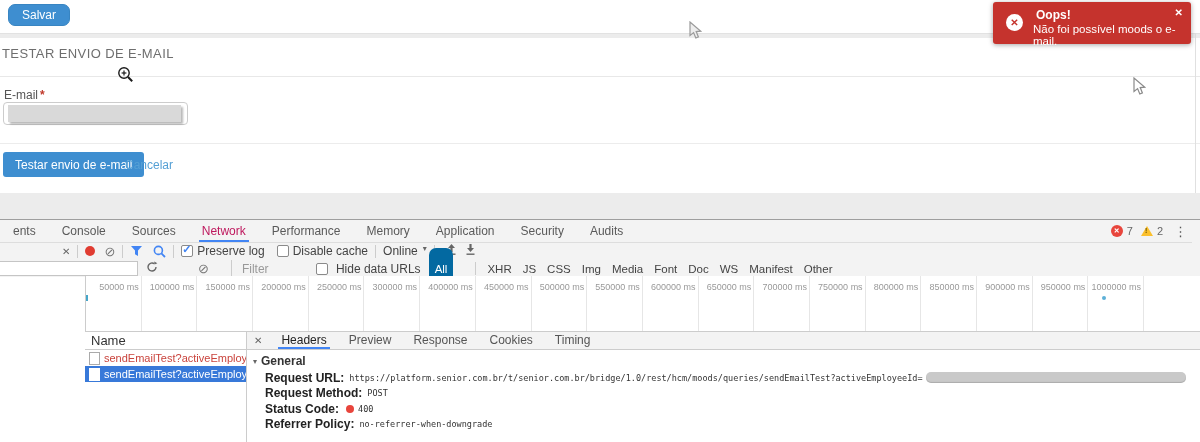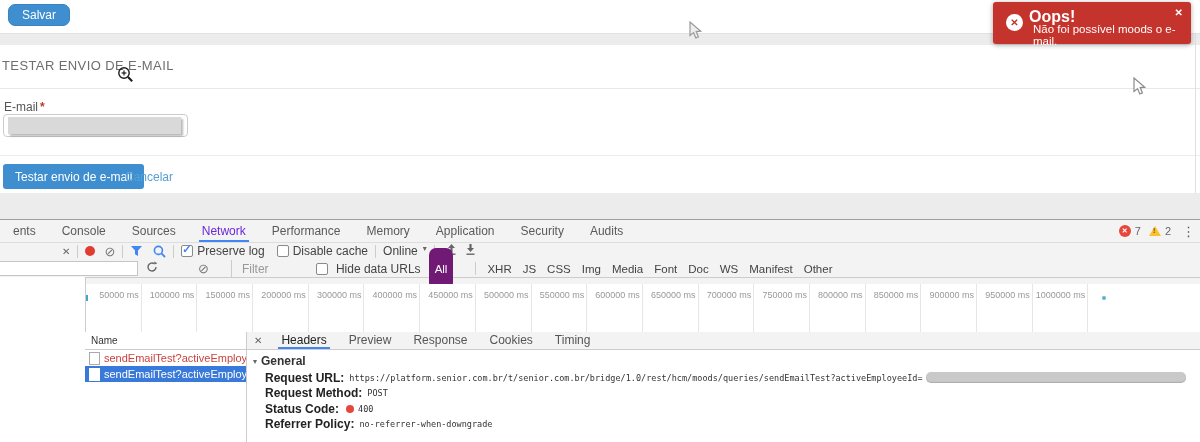--- a/index.html
+++ b/index.html
@@ -5,52 +5,52 @@
   html,body{margin:0;padding:0}
   body{width:1200px;height:442px;position:relative;overflow:hidden;background:#fff;
        font-family:"Liberation Sans",sans-serif;font-size:12px;color:#333}
 
   
   .topbar{position:absolute;left:0;top:0;right:0;height:33px;background:#fff;border-bottom:1px solid #e2e2e2}
   .salvar-btn{position:absolute;left:8px;top:4px;height:22px;padding:0 13px;
       background:var(--button-blue,#3e8ed0);color:#fff;border:1px solid #3885c2;border-radius:7px;
       font-size:12px;font-family:inherit;cursor:pointer}
   .band1{position:absolute;left:0;top:34px;right:0;height:11px;background:#ececec}
-  .card{position:absolute;left:0;top:50px;right:0;height:148px;background:#fff}
+  .card{position:absolute;left:0;top:38px;right:0;height:148px;background:#fff}
   .card-title{position:absolute;left:2px;top:8px;font-size:13px;color:#6e6e6e;letter-spacing:.4px}
   .card-hr1{position:absolute;left:0;right:0;top:38px;border-top:1px solid #e8e8e8}
   .email-label{position:absolute;left:4px;top:50px;font-size:12px;color:#555}
   .req-star{color:#c0392b;font-weight:bold;margin-left:2px}
   .email-input{position:absolute;left:3px;top:64px;width:183px;height:21px;border:1px solid #ccc;border-radius:4px;background:#fff}
   .redact-email{position:absolute;left:4px;top:2px;width:173px;height:17px;background:#d9d9d9;
       box-shadow:2px 2px 2px rgba(0,0,0,.28)}
   .card-hr2{position:absolute;left:0;right:0;top:105px;border-top:1px solid #ececec}
   .test-btn{position:absolute;left:3px;top:114px;height:25px;padding:0 12px;background:var(--button-blue,#3e8ed0);
       color:#fff;border:none;border-radius:3px;font-size:12px;font-family:inherit;cursor:pointer}
   .cancel-link{position:absolute;left:125px;top:120px;color:var(--link-blue,#55a0d5);font-size:12px;cursor:pointer}
   .band2{position:absolute;left:0;top:193px;right:0;height:26px;background:#ececec}
   .right-line{position:absolute;right:4px;top:33px;width:1px;height:160px;background:#e0e0e0}
 
   
   .toast{position:absolute;left:993px;top:2px;width:198px;height:42px;background:var(--toast-red,#c5332d);
       border-radius:3px;color:#fff;box-shadow:0 1px 5px rgba(0,0,0,.35)}
   .toast-icon{position:absolute;left:13px;top:12px;width:17px;height:17px;background:#fff;border-radius:50%;
       color:var(--toast-red,#c5332d);font-size:10px;font-weight:bold;display:flex;align-items:center;justify-content:center}
-  .toast-title{position:absolute;left:36px;top:6px;font-weight:bold;font-size:16px}
+  .toast-title{position:absolute;left:43px;top:6px;font-weight:bold;font-size:12px}
   .toast-msg{position:absolute;left:40px;top:21px;font-size:11.5px}
   .toast-close{position:absolute;right:8px;top:5px;font-size:10px;font-weight:bold;cursor:pointer}
 
   
   .cursor{position:absolute;pointer-events:none}
 
   
   #devtools{position:absolute;left:0;right:0;top:219px;bottom:0;background:#f3f3f3;border-top:1px solid #9e9e9e}
-  .tabbar{position:absolute;left:0;top:0;right:0;height:22px;border-bottom:1px solid #ddd;display:flex;align-items:center}
+  .tabbar{position:absolute;left:0;top:0;right:8px;height:22px;border-bottom:1px solid #ddd;display:flex;align-items:center}
   .dt-tab{padding:0 13px;height:22px;line-height:22px;font-size:12px;color:#5a5a5a;position:relative;cursor:pointer}
-  .dt-tab.active{color:#6d28d9}
+  .dt-tab.active{color:#be185d}
   .dt-tab.active::after{content:"";position:absolute;left:10px;right:10px;bottom:0;height:2px;background:var(--accent-blue,#4285f4)}
   .badges{position:absolute;right:5px;top:0;height:22px;display:flex;align-items:center;gap:4px}
   .err-badge{width:12px;height:12px;border-radius:50%;background:var(--dot-red,#e8453c);color:#fff;font-size:7px;
       display:flex;align-items:center;justify-content:center;font-weight:bold}
   .badge-count{font-size:11px;color:#666}
   .warn-tri{width:0;height:0;border-left:6px solid transparent;border-right:6px solid transparent;
       border-bottom:10px solid var(--warn-yellow,#fbc02d);position:relative;margin-left:4px}
   .warn-tri::after{content:"!";position:absolute;left:-2px;top:1px;font-size:7px;font-weight:bold;color:#6b5200}
   .menu-dots{font-size:13px;color:#555;margin-left:7px;cursor:pointer}
 
@@ -69,36 +69,36 @@
   .filterbar{position:absolute;left:0;top:40px;right:0;height:17px;display:flex;align-items:center;border-bottom:1px solid #ccc}
   .left-search{margin-left:-2px;width:132px;height:13px;border:1px solid #c5c5c5;background:#fff;flex:none;
       font-family:inherit;font-size:11px;padding:0 3px}
   .reload-icon{margin-left:8px;flex:none;cursor:pointer}
   .filter-block{color:#757575;font-size:13px;line-height:13px;margin-left:40px;cursor:pointer}
   .filter-divider{width:1px;height:17px;background:#ccc;margin-left:22px;flex:none}
   .filter-input{border:none;background:transparent;width:58px;margin-left:8px;font-family:inherit;font-size:12px;color:#0f172a;outline:none}
   .filter-input::placeholder{color:#999}
   .ftypes{display:flex;align-items:center;gap:11px;margin-left:8px}
   .ftype{font-size:11.5px;color:#444;cursor:pointer}
-  .ftype.selected{background:#701a75;color:#fff;border-radius:7px;padding:15px 6px}
+  .ftype.selected{background:#0369a1;color:#fff;border-radius:7px;padding:15px 6px}
   .hide-data{display:flex;align-items:center;margin-left:14px;gap:4px}
   .types-sep{width:1px;height:13px;background:#ccc;margin-left:11px}
 
   
-  .timeline{position:absolute;left:85px;top:64px;right:0;height:55px;background:#fff;border-left:1px solid #ccc;
+  .timeline{position:absolute;left:85px;top:56px;right:0;height:55px;background:#fff;border-left:1px solid #ccc;
       border-bottom:1px solid #ccc;display:flex}
   .tl-cell{width:55.7px;flex:none;border-right:1px solid #e6e6e6;text-align:right;padding-top:3px;box-sizing:border-box}
   .tl-label{font-size:9px;color:#999;padding-right:2px}
   .left-strip{position:absolute;left:0;top:57px;width:85px;bottom:0;background:#fff;border-right:1px solid #ccc}
   .tl-dot{position:absolute;left:1102px;top:76px;width:4px;height:4px;border-radius:50%;background:#5db0d7}
   .tl-tick{position:absolute;left:86px;top:75px;width:2px;height:6px;background:#46a6c9}
 
   
   .nametable{position:absolute;left:85px;top:112px;width:161px;bottom:0;background:#fff;border-right:1px solid #ccc;overflow:hidden}
-  .name-header{height:17px;line-height:17px;padding-left:6px;border-bottom:1px solid #ccc;font-size:10px;color:#333;background:#fff}
+  .name-header{height:17px;line-height:17px;padding-left:6px;border-bottom:1px solid #ccc;font-size:13px;color:#333;background:#fff}
   .req-row{height:16px;display:flex;align-items:center;gap:4px;padding-left:4px;font-size:11px;white-space:nowrap;overflow:hidden;cursor:pointer}
   .req-row.error{color:var(--error-red,#c9433c)}
   .req-row.selected{background:var(--selection-blue,#3879d9);color:#fff}
   .doc-icon{width:9px;height:11px;background:#fff;border:1px solid #aaa;flex:none}
   .req-row.selected .doc-icon{border-color:#fff}
 
   
   .details{position:absolute;left:247px;top:112px;right:0;bottom:0;background:#fff;overflow:hidden}
   .detail-tabbar{height:17px;background:#f3f3f3;border-bottom:1px solid #ccc;display:flex;align-items:center}
   .detail-close{color:#666;font-size:10px;margin:0 8px 0 7px;cursor:pointer}
@@ -261,20 +261,21 @@
   </div>
 
   <div class="left-strip"></div>
 
   <div class="timeline">
     <div id="tl-cells" style="display:flex">
         <div class="tl-cell"><span class="tl-label">50000 ms</span></div>
         <div class="tl-cell"><span class="tl-label">100000 ms</span></div>
         <div class="tl-cell"><span class="tl-label">150000 ms</span></div>
         <div class="tl-cell"><span class="tl-label">200000 ms</span></div>
+        <div class="tl-cell"><span class="tl-label">250000 ms</span></div>
         <div class="tl-cell"><span class="tl-label">300000 ms</span></div>
         <div class="tl-cell"><span class="tl-label">400000 ms</span></div>
         <div class="tl-cell"><span class="tl-label">450000 ms</span></div>
         <div class="tl-cell"><span class="tl-label">500000 ms</span></div>
         <div class="tl-cell"><span class="tl-label">550000 ms</span></div>
         <div class="tl-cell"><span class="tl-label">600000 ms</span></div>
         <div class="tl-cell"><span class="tl-label">650000 ms</span></div>
         <div class="tl-cell"><span class="tl-label">700000 ms</span></div>
         <div class="tl-cell"><span class="tl-label">750000 ms</span></div>
         <div class="tl-cell"><span class="tl-label">800000 ms</span></div>

